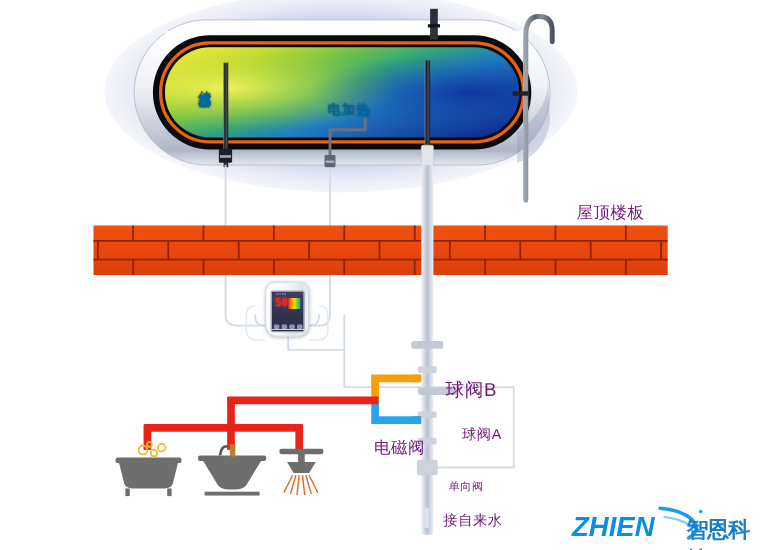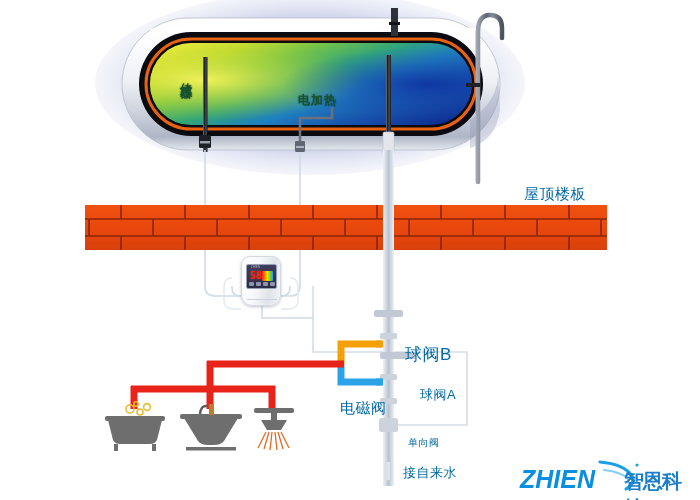--- a/index.html
+++ b/index.html
@@ -21,35 +21,35 @@
   #stage svg.layer {
     position: absolute;
     left: 0;
     top: 0;
     width: 700px;
     height: 500px;
   }
   .lbl {
     position: absolute;
     font-family: "Liberation Sans", "DejaVu Sans", sans-serif;
-    color: #0369a1;
+    color: #701a75;
     white-space: nowrap;
     line-height: 1;
     letter-spacing: 0.5px;
   }
   .lbl-roof   { left: 524px; top: 186px; font-size: 15px; }
   .lbl-bvb    { left: 405px; top: 346px; font-size: 17px; }
   .lbl-bva    { left: 420px; top: 356px; font-size: 13px; margin-top: 32px; }
   .lbl-sol    { left: 340px; top: 400px; font-size: 15px; }
   .lbl-check  { left: 408px; top: 438px; font-size: 10px; }
   .lbl-tap    { left: 403px; top: 466px; font-size: 13px; }
 
   .tank-text {
     position: absolute;
-    color: #14532d;
+    color: #0369a1;
     font-family: "Liberation Sans", "DejaVu Sans", sans-serif;
     font-weight: bold;
     text-shadow: 0 0 2px rgba(0,0,0,0.45);
   }
   .tank-text-sensor {
     left: 177px; top: 73px;
     font-size: 12px;
     writing-mode: vertical-rl;
     letter-spacing: 2px;
   }
@@ -66,21 +66,21 @@
     width: 40px; height: 50px;
     border-radius: 9px 9px 11px 11px;
     background: linear-gradient(100deg,#ffffff 0%,#f6f8fb 40%,#dfe4ea 72%,#f2f4f7 100%);
     box-shadow: 0 1px 3px rgba(80,90,110,0.35), inset 0 0 2px rgba(255,255,255,0.9);
     border: 1px solid #d4d9e0;
     box-sizing: border-box;
   }
   #ctrl-screen {
     position: absolute;
     left: 4px; top: 7px;
-    width: 31px; height: 25px;
+    width: 31px; height: 38px;
     background: linear-gradient(#3e3f60,#2a2b45);
     border: 1px solid #9aa0b4;
     border-radius: 2px;
     box-sizing: border-box;
     overflow: hidden;
   }
   #ctrl-brand {
     position: absolute; left: 4px; top: 1px;
     font-size: 2.6px; color: #b9bfd6; letter-spacing: .3px;
   }

